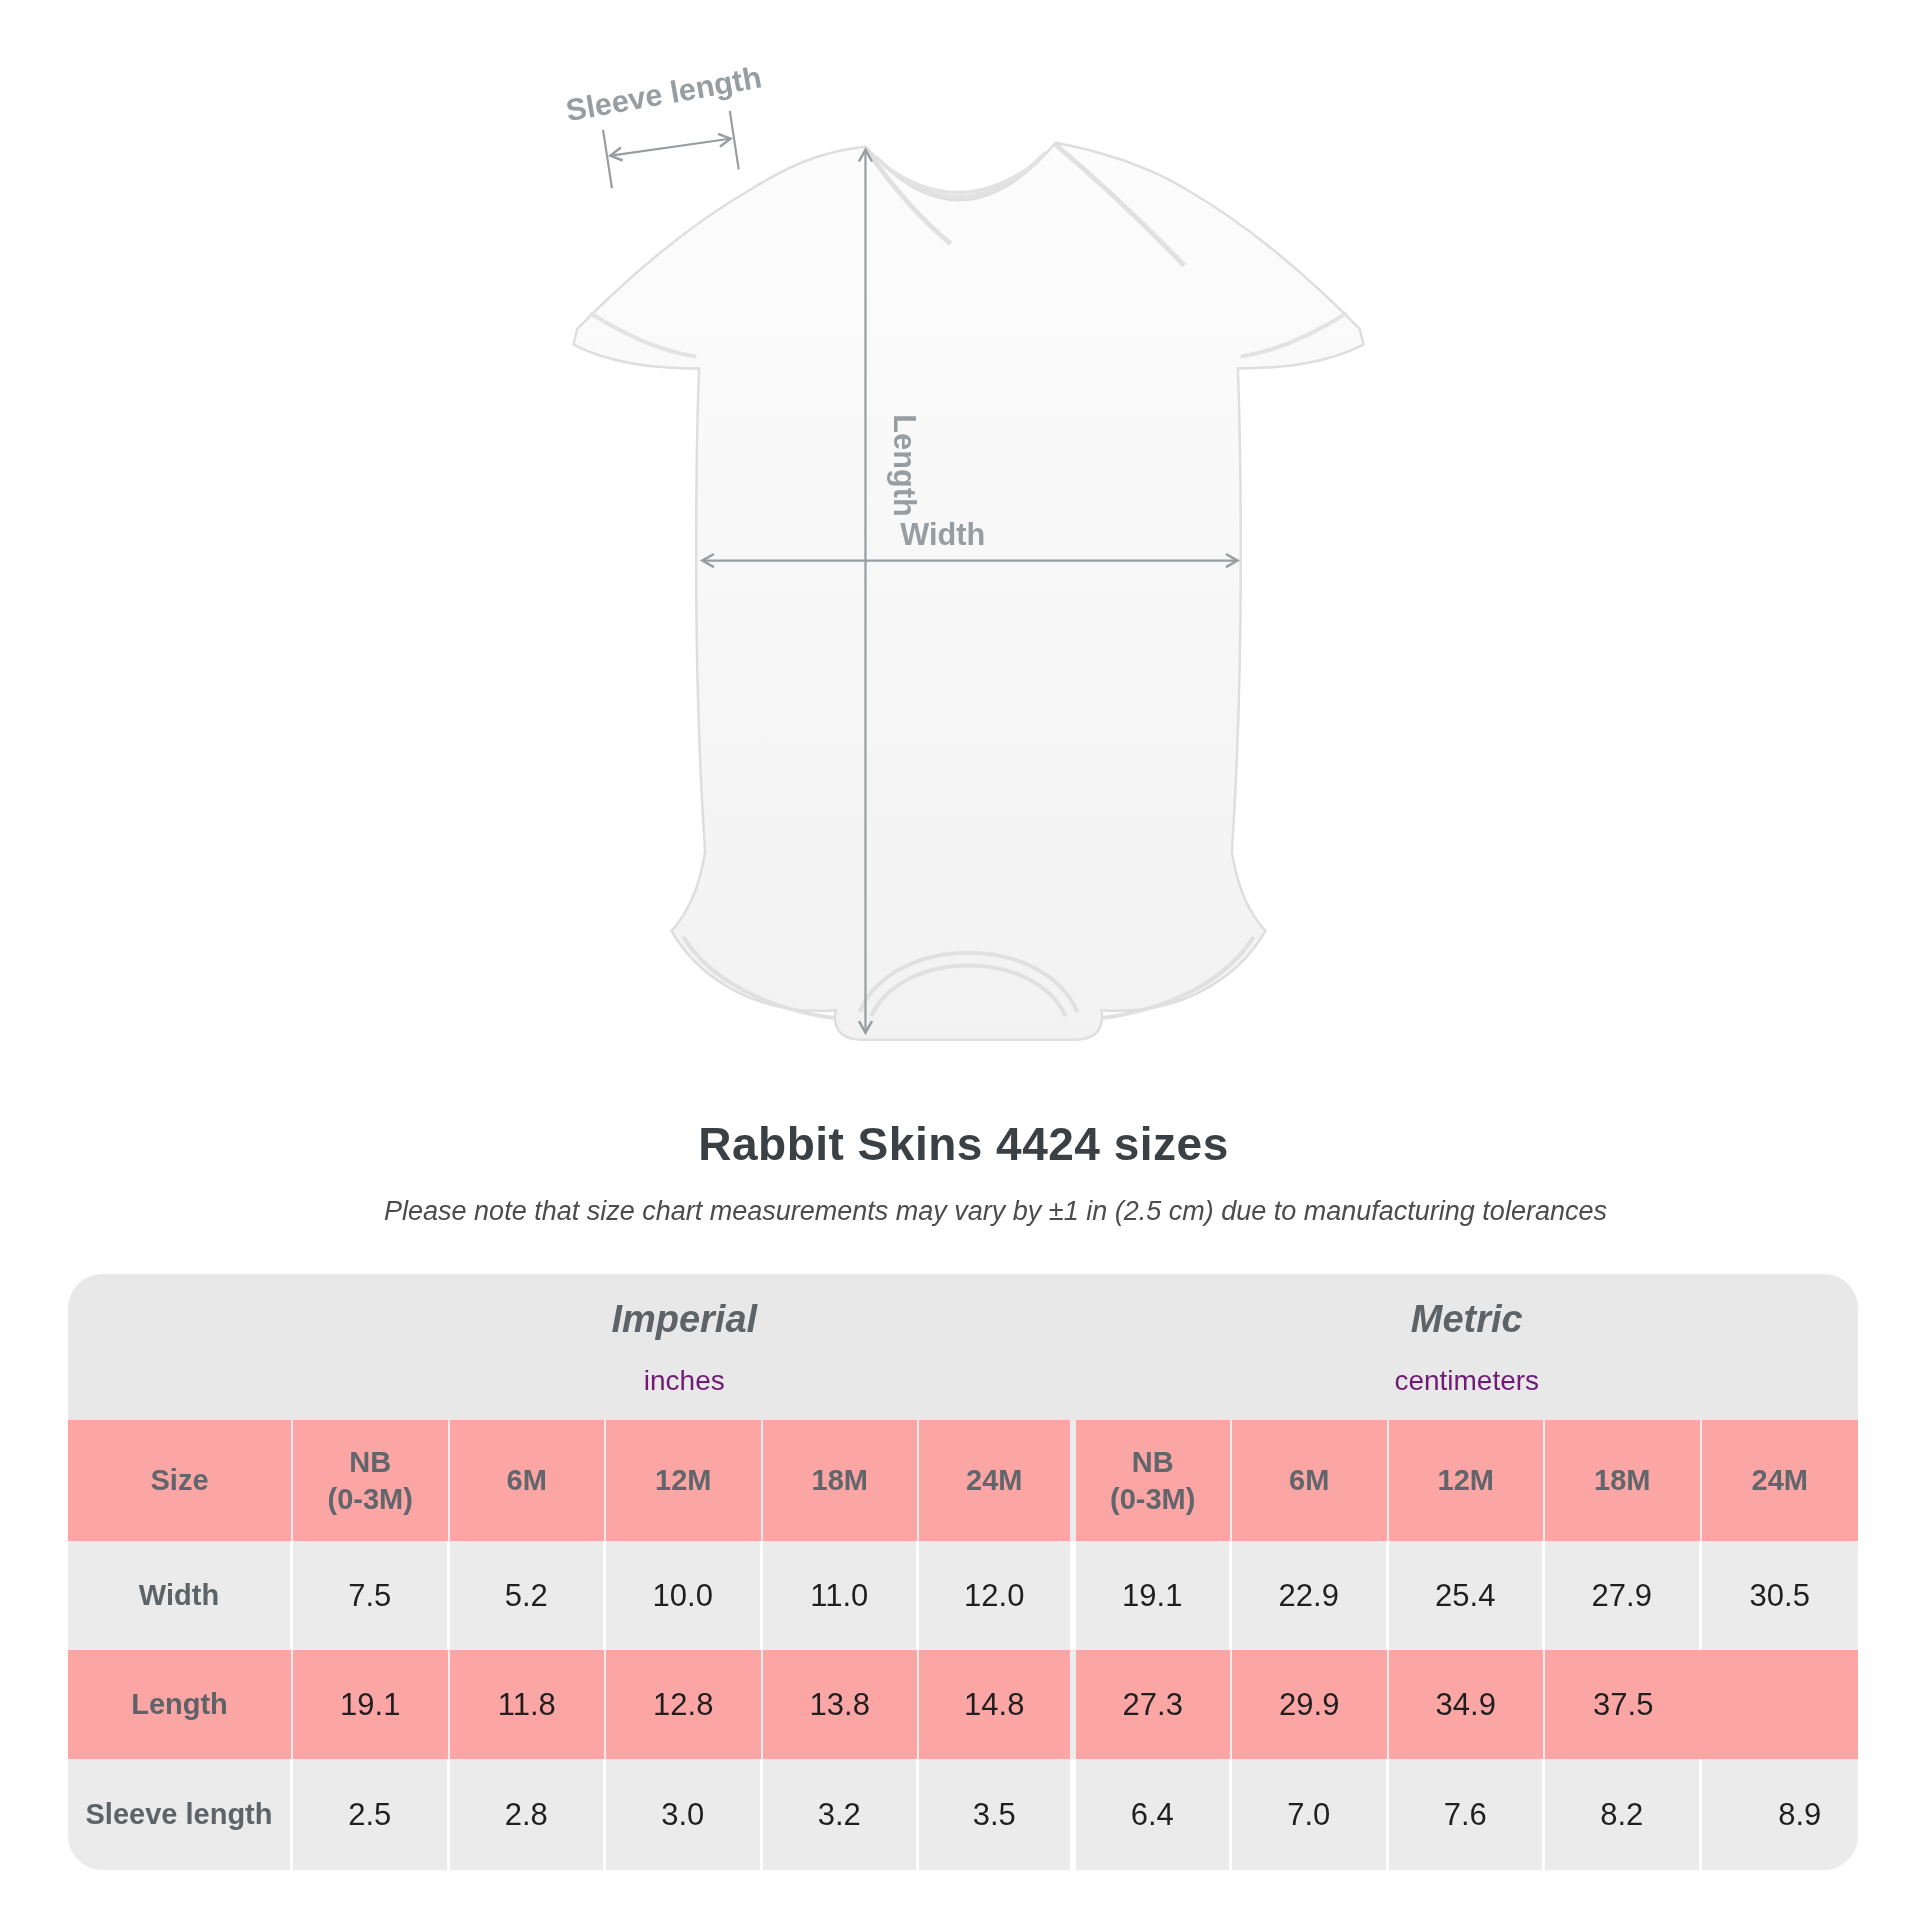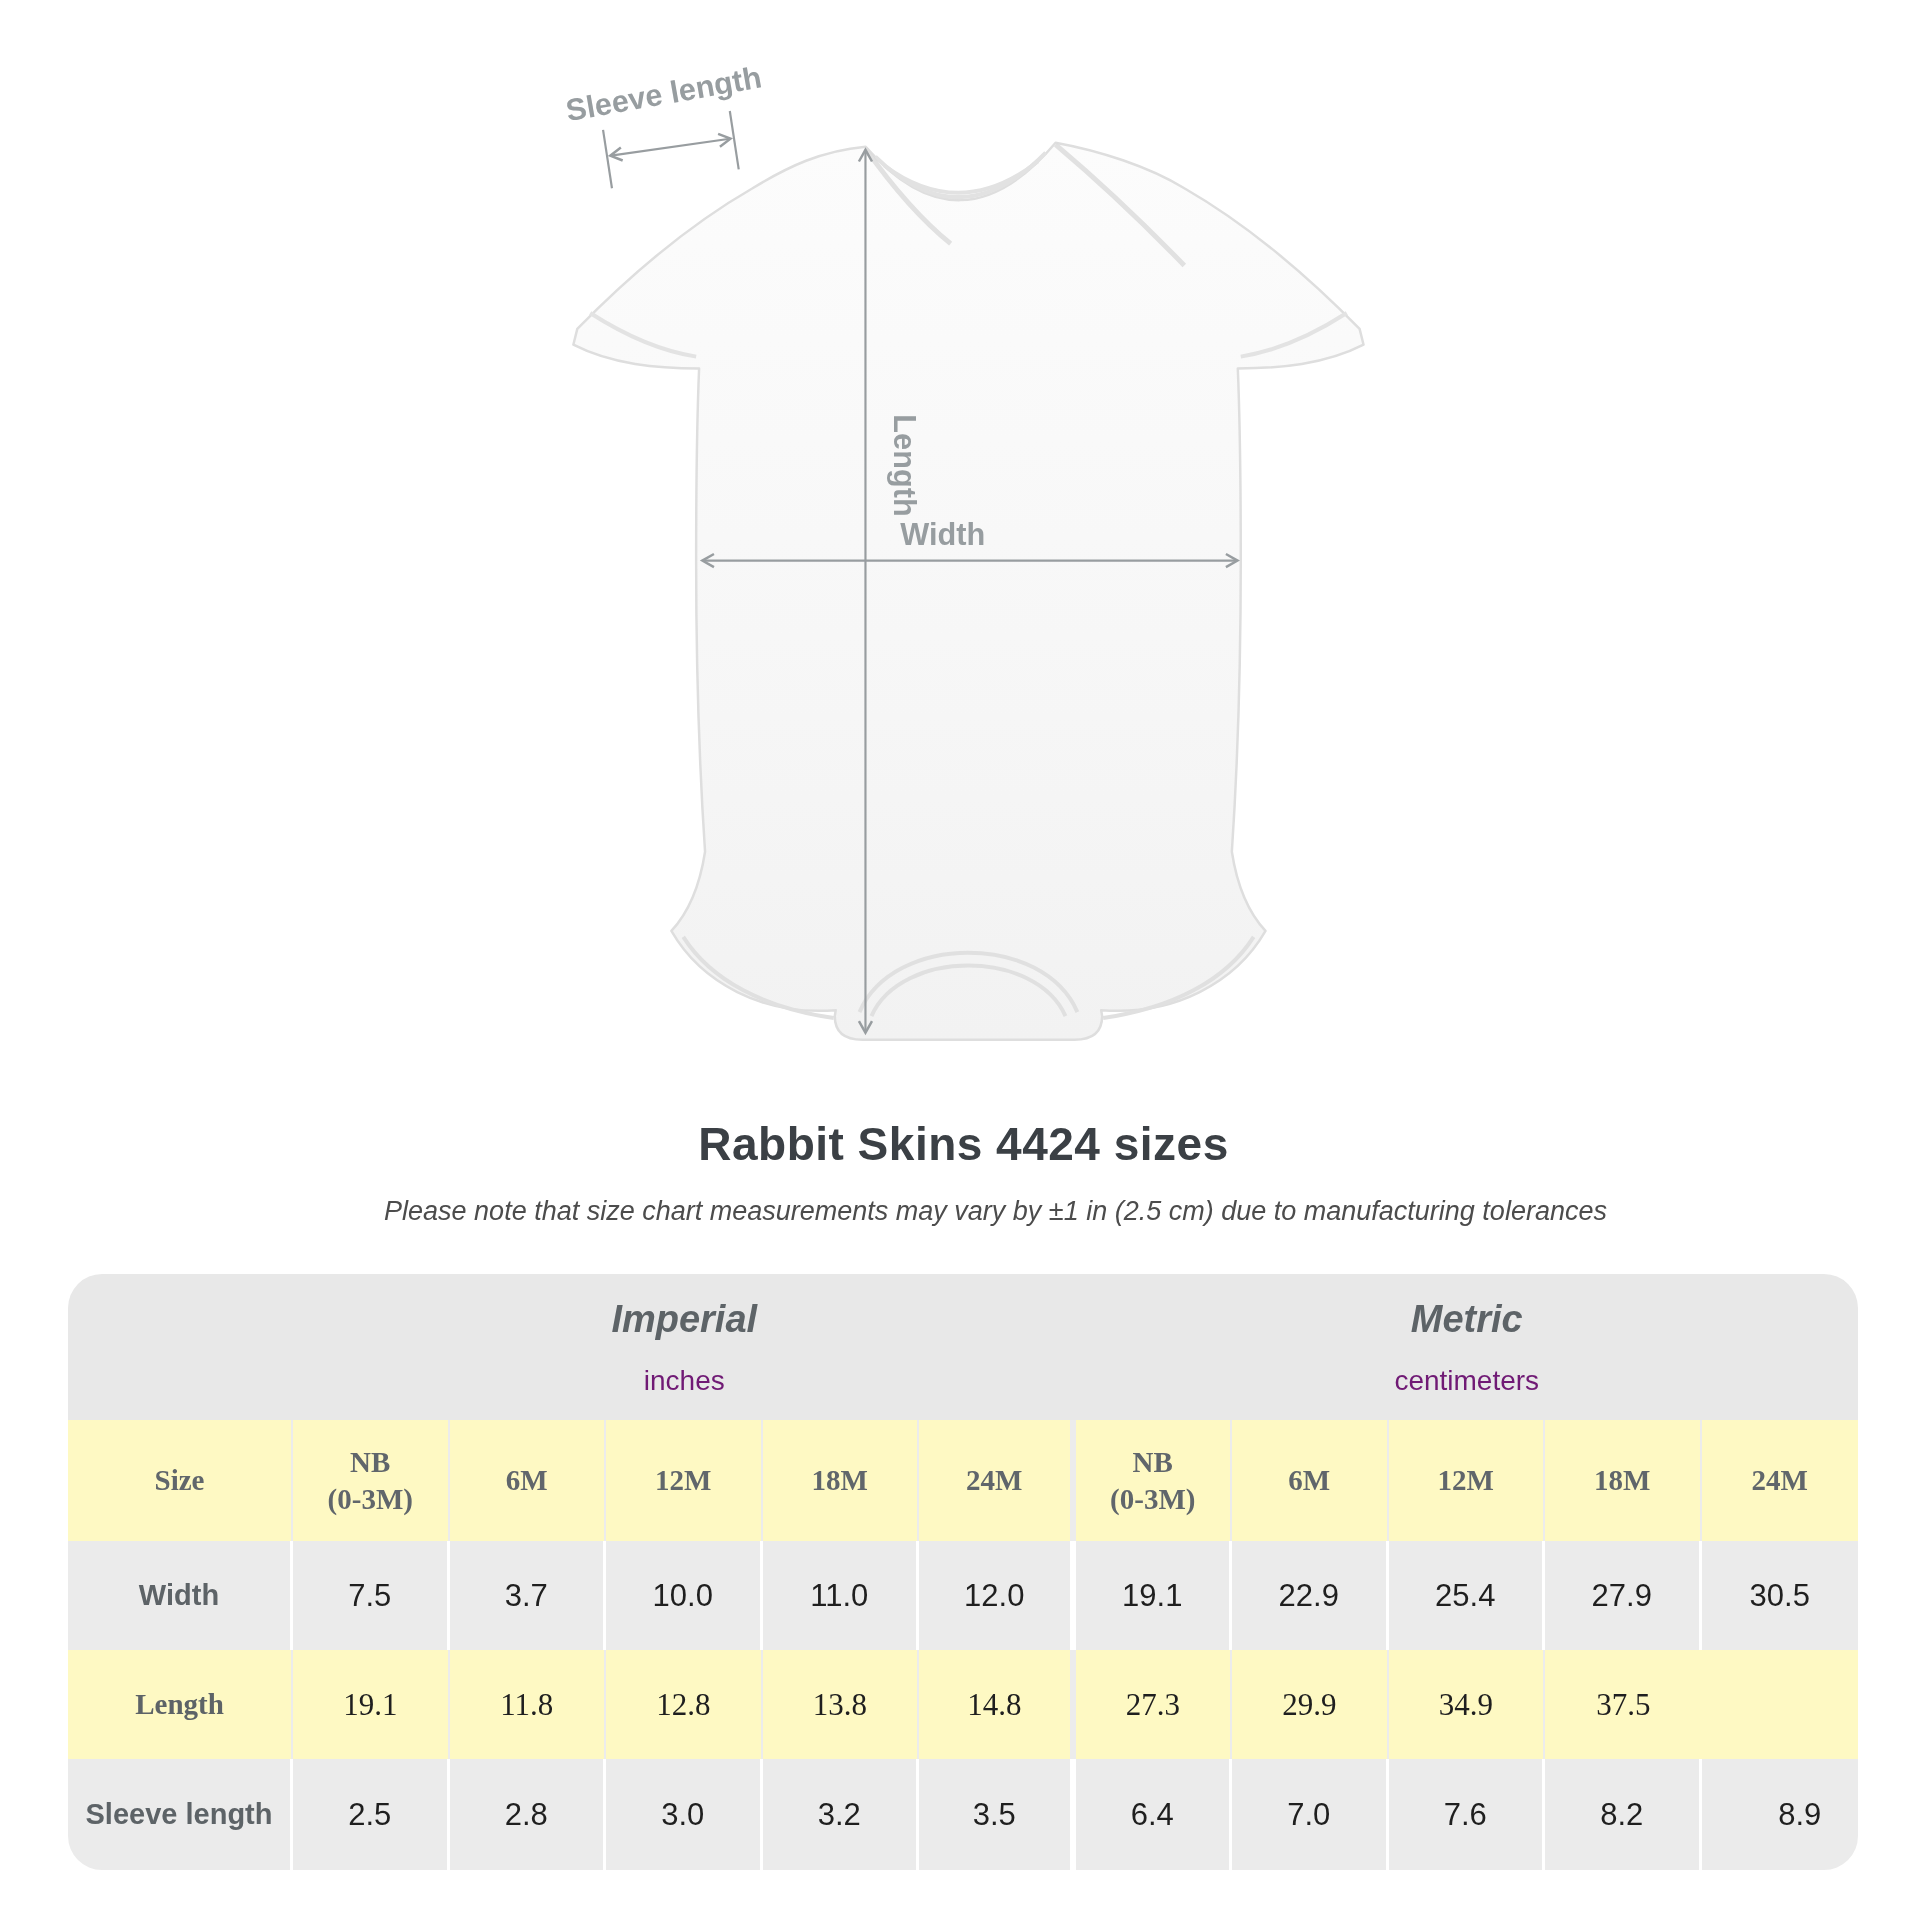--- a/index.html
+++ b/index.html
@@ -21,21 +21,21 @@
         background:#e8e8e8;border-radius:34px 34px 0 0;}
   .group{display:flex;flex-direction:column;align-items:center;justify-content:center;gap:24px;}
   .group.imperial{grid-column:2 / span 5;}
   .group.metric{grid-column:7 / span 5;}
   .group .g-label{font-size:38px;font-weight:bold;font-style:italic;color:#5d6367;}
   .group .g-sub{font-size:28px;color:#701a75;}
 
   .trow{display:grid;grid-template-columns:225px repeat(10,1fr);}
   .cell{display:flex;align-items:center;justify-content:center;text-align:center;}
   .trow .cell{border-right:2px solid transparent;}
-  .row-white{background:#fef9c3;font-family:Liberation Serif, serif;}
+  .row-white{background:#fca5a5;}
   .row-white .cell{border-right-color:#ececec;}
   .row-gray{background:#ebebeb;}
   .row-gray .cell{border-right:3px solid #ffffff;}
   .trow .cell.g5{border-right-width:6px;}
   .trow .cell:last-child{border-right:none;}
 
   .thead{height:121px;}
   .thead .cell{font-size:29px;font-weight:bold;color:#60666b;white-space:pre-line;line-height:1.25;}
   .drow{height:109px;}
   .drow .label-cell{font-size:29px;font-weight:bold;color:#5d6367;}
@@ -152,21 +152,21 @@
 (0-3M)</div>
         <div class="cell ">6M</div>
         <div class="cell ">12M</div>
         <div class="cell ">18M</div>
         <div class="cell ">24M</div>
       </div>
     <div id="data-rows">
         <div class="trow drow row-gray">
           <div class="cell label-cell">Width</div>
           <div class="cell value-cell">7.5</div>
-          <div class="cell value-cell">3.7</div>
+          <div class="cell value-cell">5.2</div>
           <div class="cell value-cell">10.0</div>
           <div class="cell value-cell">11.0</div>
           <div class="cell g5 value-cell">12.0</div>
           <div class="cell value-cell">19.1</div>
           <div class="cell value-cell">22.9</div>
           <div class="cell value-cell">25.4</div>
           <div class="cell value-cell">27.9</div>
           <div class="cell value-cell">30.5</div>
         </div>
         <div class="trow drow row-white">

